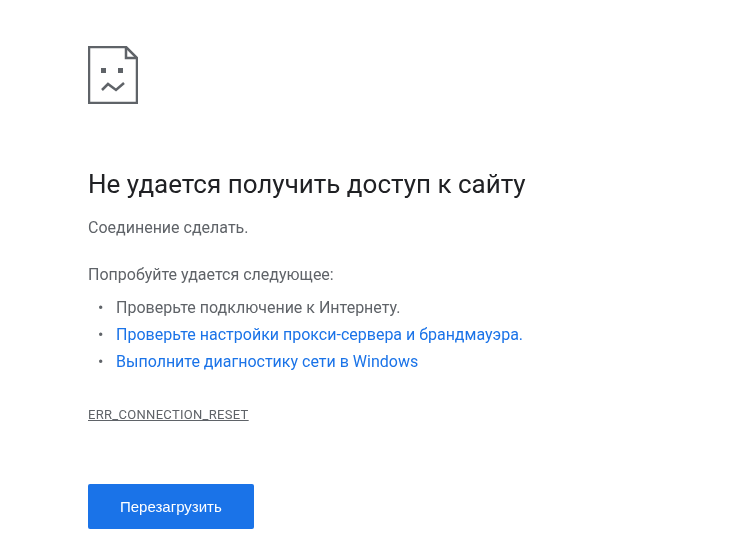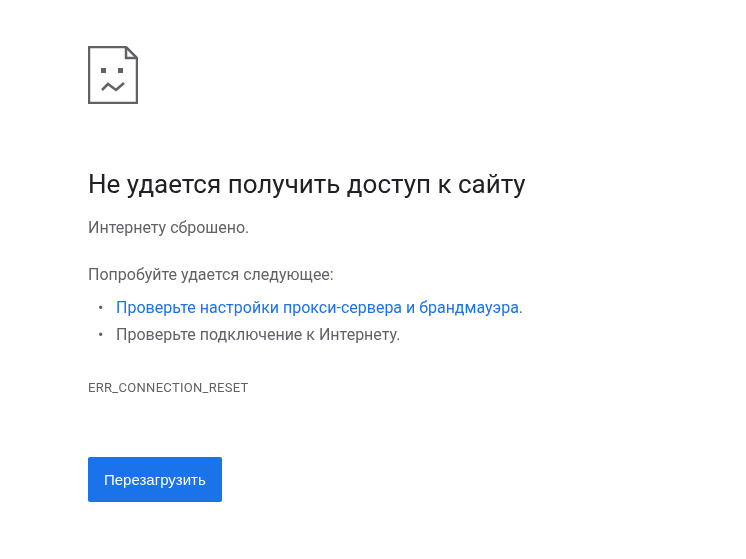--- a/index.html
+++ b/index.html
@@ -55,26 +55,27 @@
     }
     .link {
       color: #1a73e8;
       cursor: pointer;
     }
     .error-code {
       font-size: 13px;
       color: #5f6368;
       margin-bottom: 62px;
       letter-spacing: 0.3px;
+      text-decoration: underline;
     }
     .reload-button {
       background: #1a73e8;
       color: #ffffff;
       border: none;
-      padding: 14px 16px;
+      padding: 14px 32px;
       font-size: 15px;
       cursor: pointer;
       border-radius: 2px;
     }
   </style>
 </head>
 <body>
 
 
 
@@ -83,27 +84,28 @@
     <path d="M 1 1 L 38 1 L 49 12 L 49 57 L 1 57 Z" fill="none" stroke="#5f6368" stroke-width="2.5"></path>
     <path d="M 38 1 L 38 12 L 49 12" fill="none" stroke="#5f6368" stroke-width="2.5"></path>
     <rect x="13" y="22" width="5" height="5" fill="#5f6368"></rect>
     <rect x="30" y="22" width="5" height="5" fill="#5f6368"></rect>
     <path d="M 14 44 L 20 38 L 28 44 L 36 37" fill="none" stroke="#5f6368" stroke-width="2.5"></path>
   </svg>
 </div>
 
 <h1 class="title">Не удается получить доступ к сайту</h1>
 
-<p class="subtitle">Интернету сброшено.</p>
+<p class="subtitle">Соединение сделать.</p>
 
 <p class="try-label">Попробуйте удается следующее:</p>
 
 <ul>
+  <li><span>Проверьте подключение к Интернету.</span></li>
   <li><span class="link">Проверьте настройки прокси-сервера и брандмауэра.</span></li>
-  <li><span>Проверьте подключение к Интернету.</span></li>
+  <li><span class="link">Выполните диагностику сети в Windows</span></li>
 </ul>
 
 <p class="error-code">ERR_CONNECTION_RESET</p>
 
 <button class="reload-button">Перезагрузить</button>
 
 
 
 
 </body></html>

